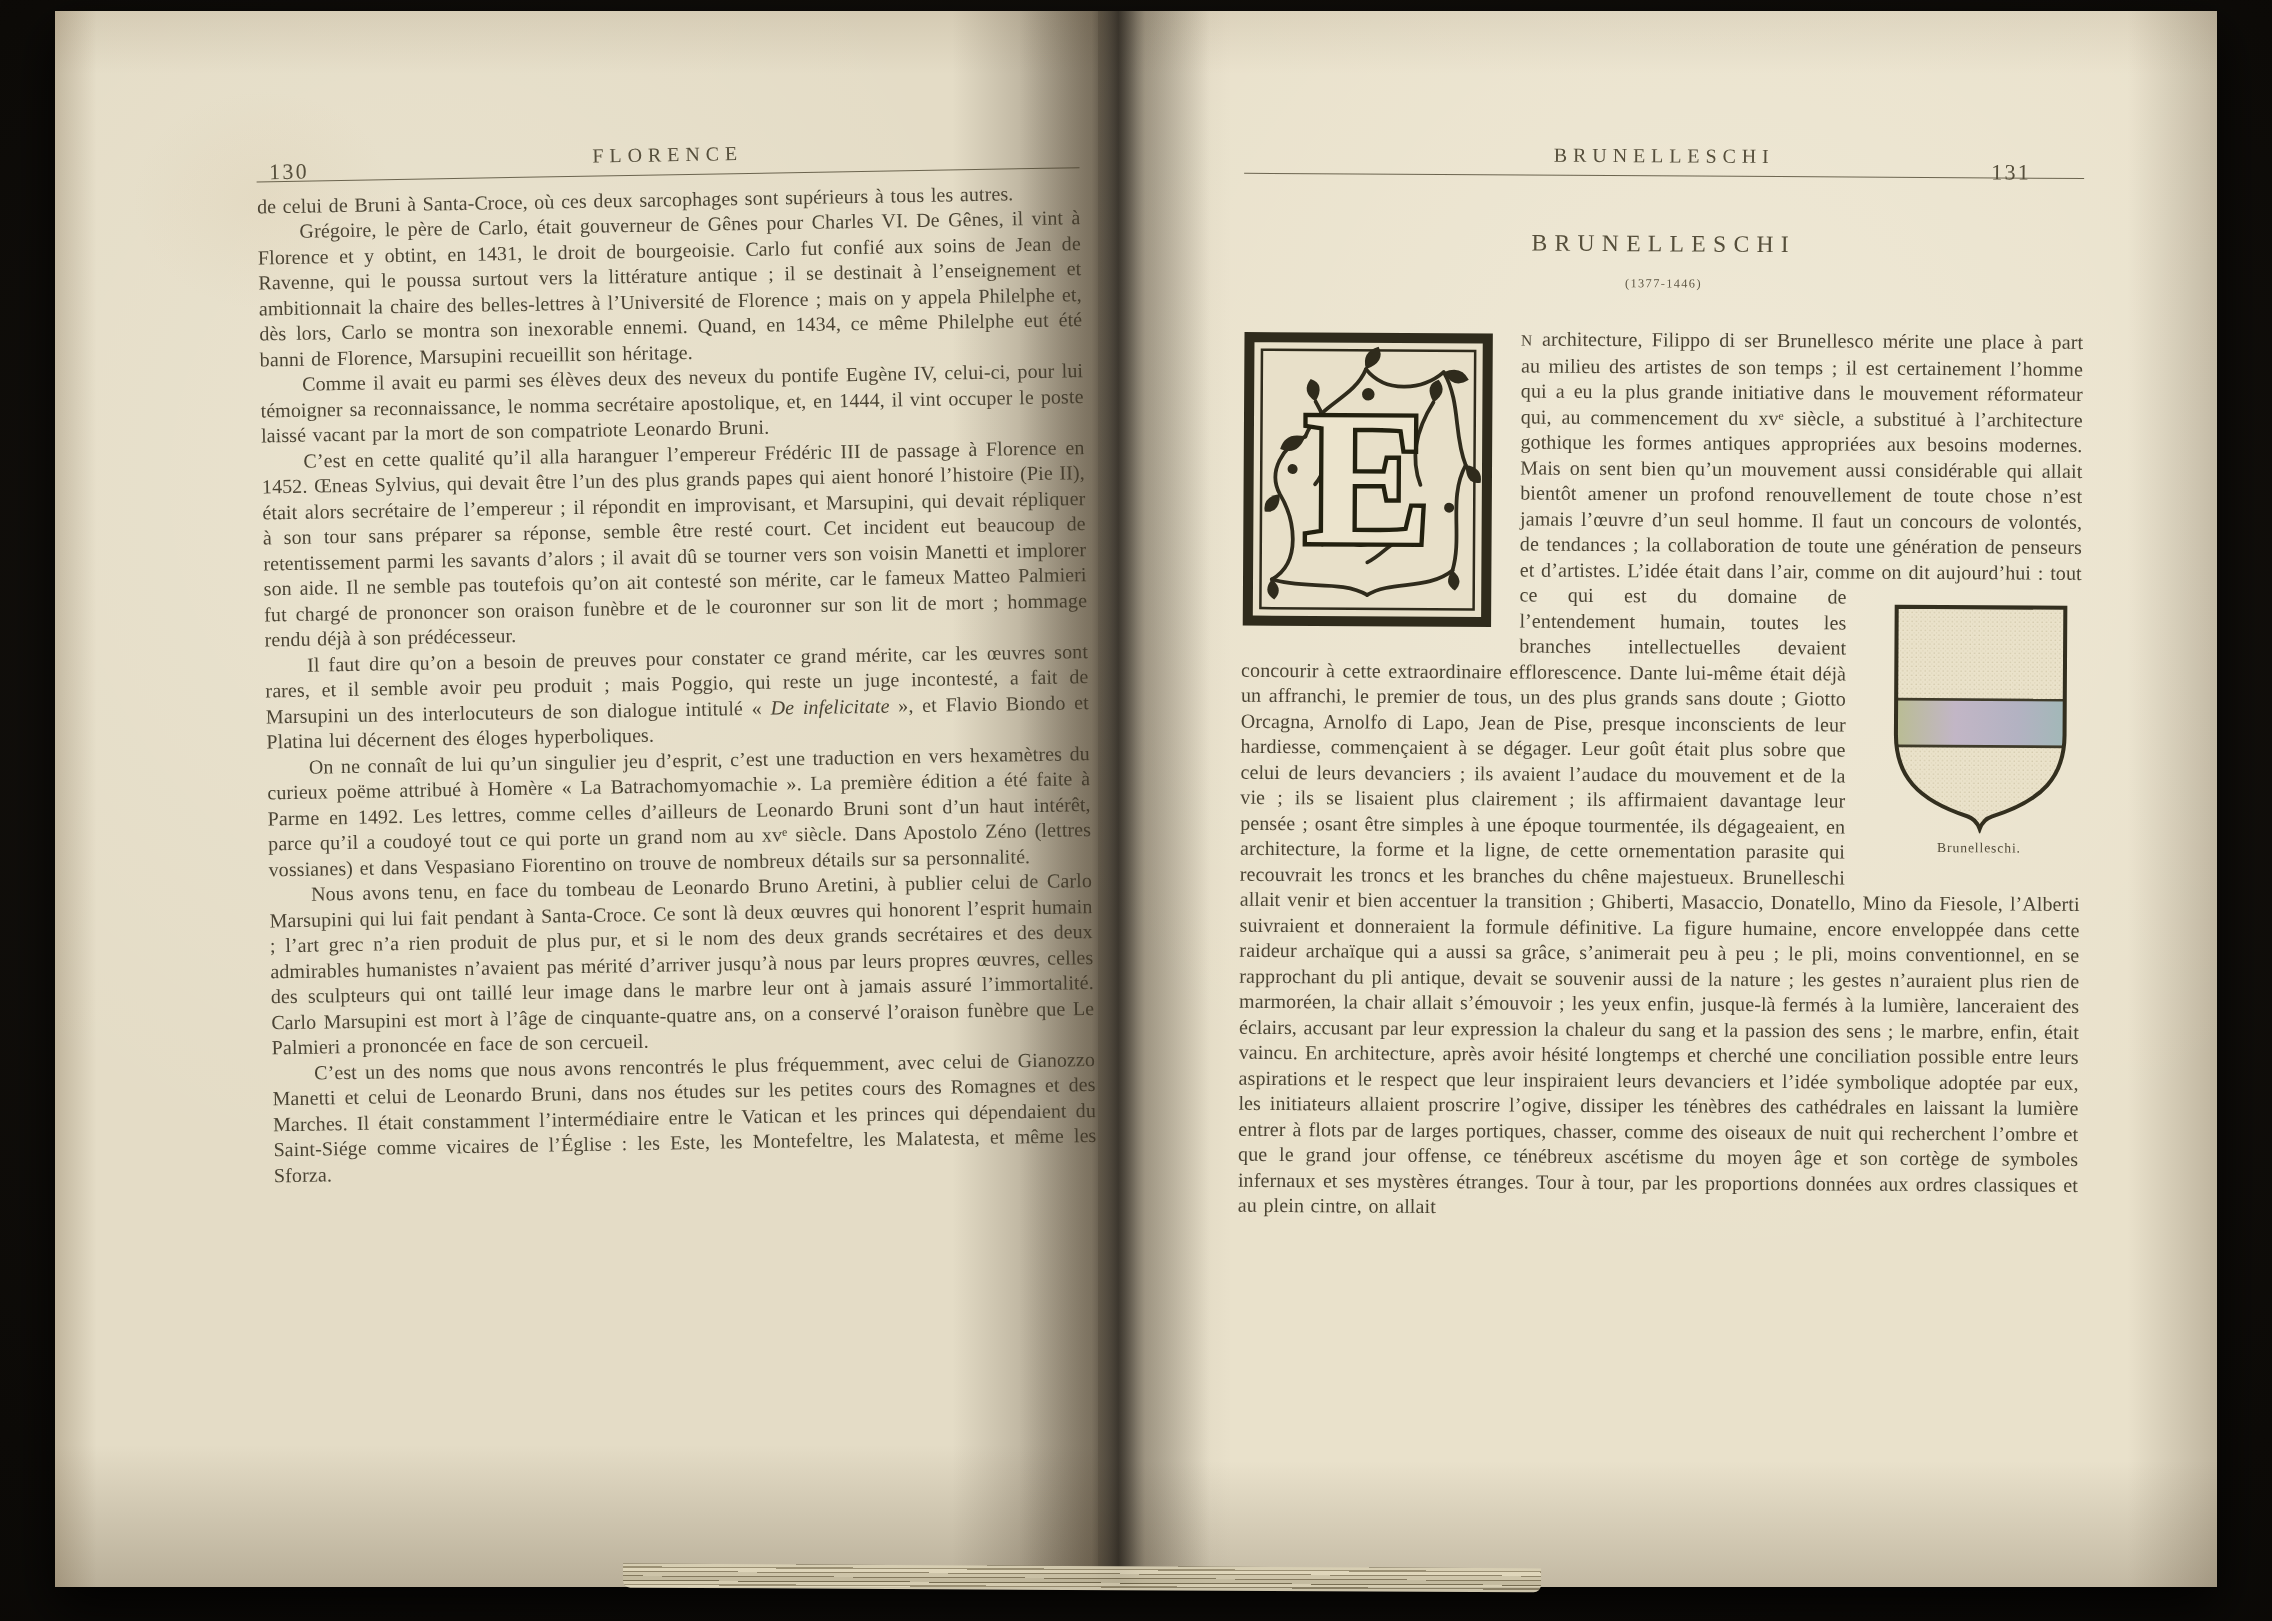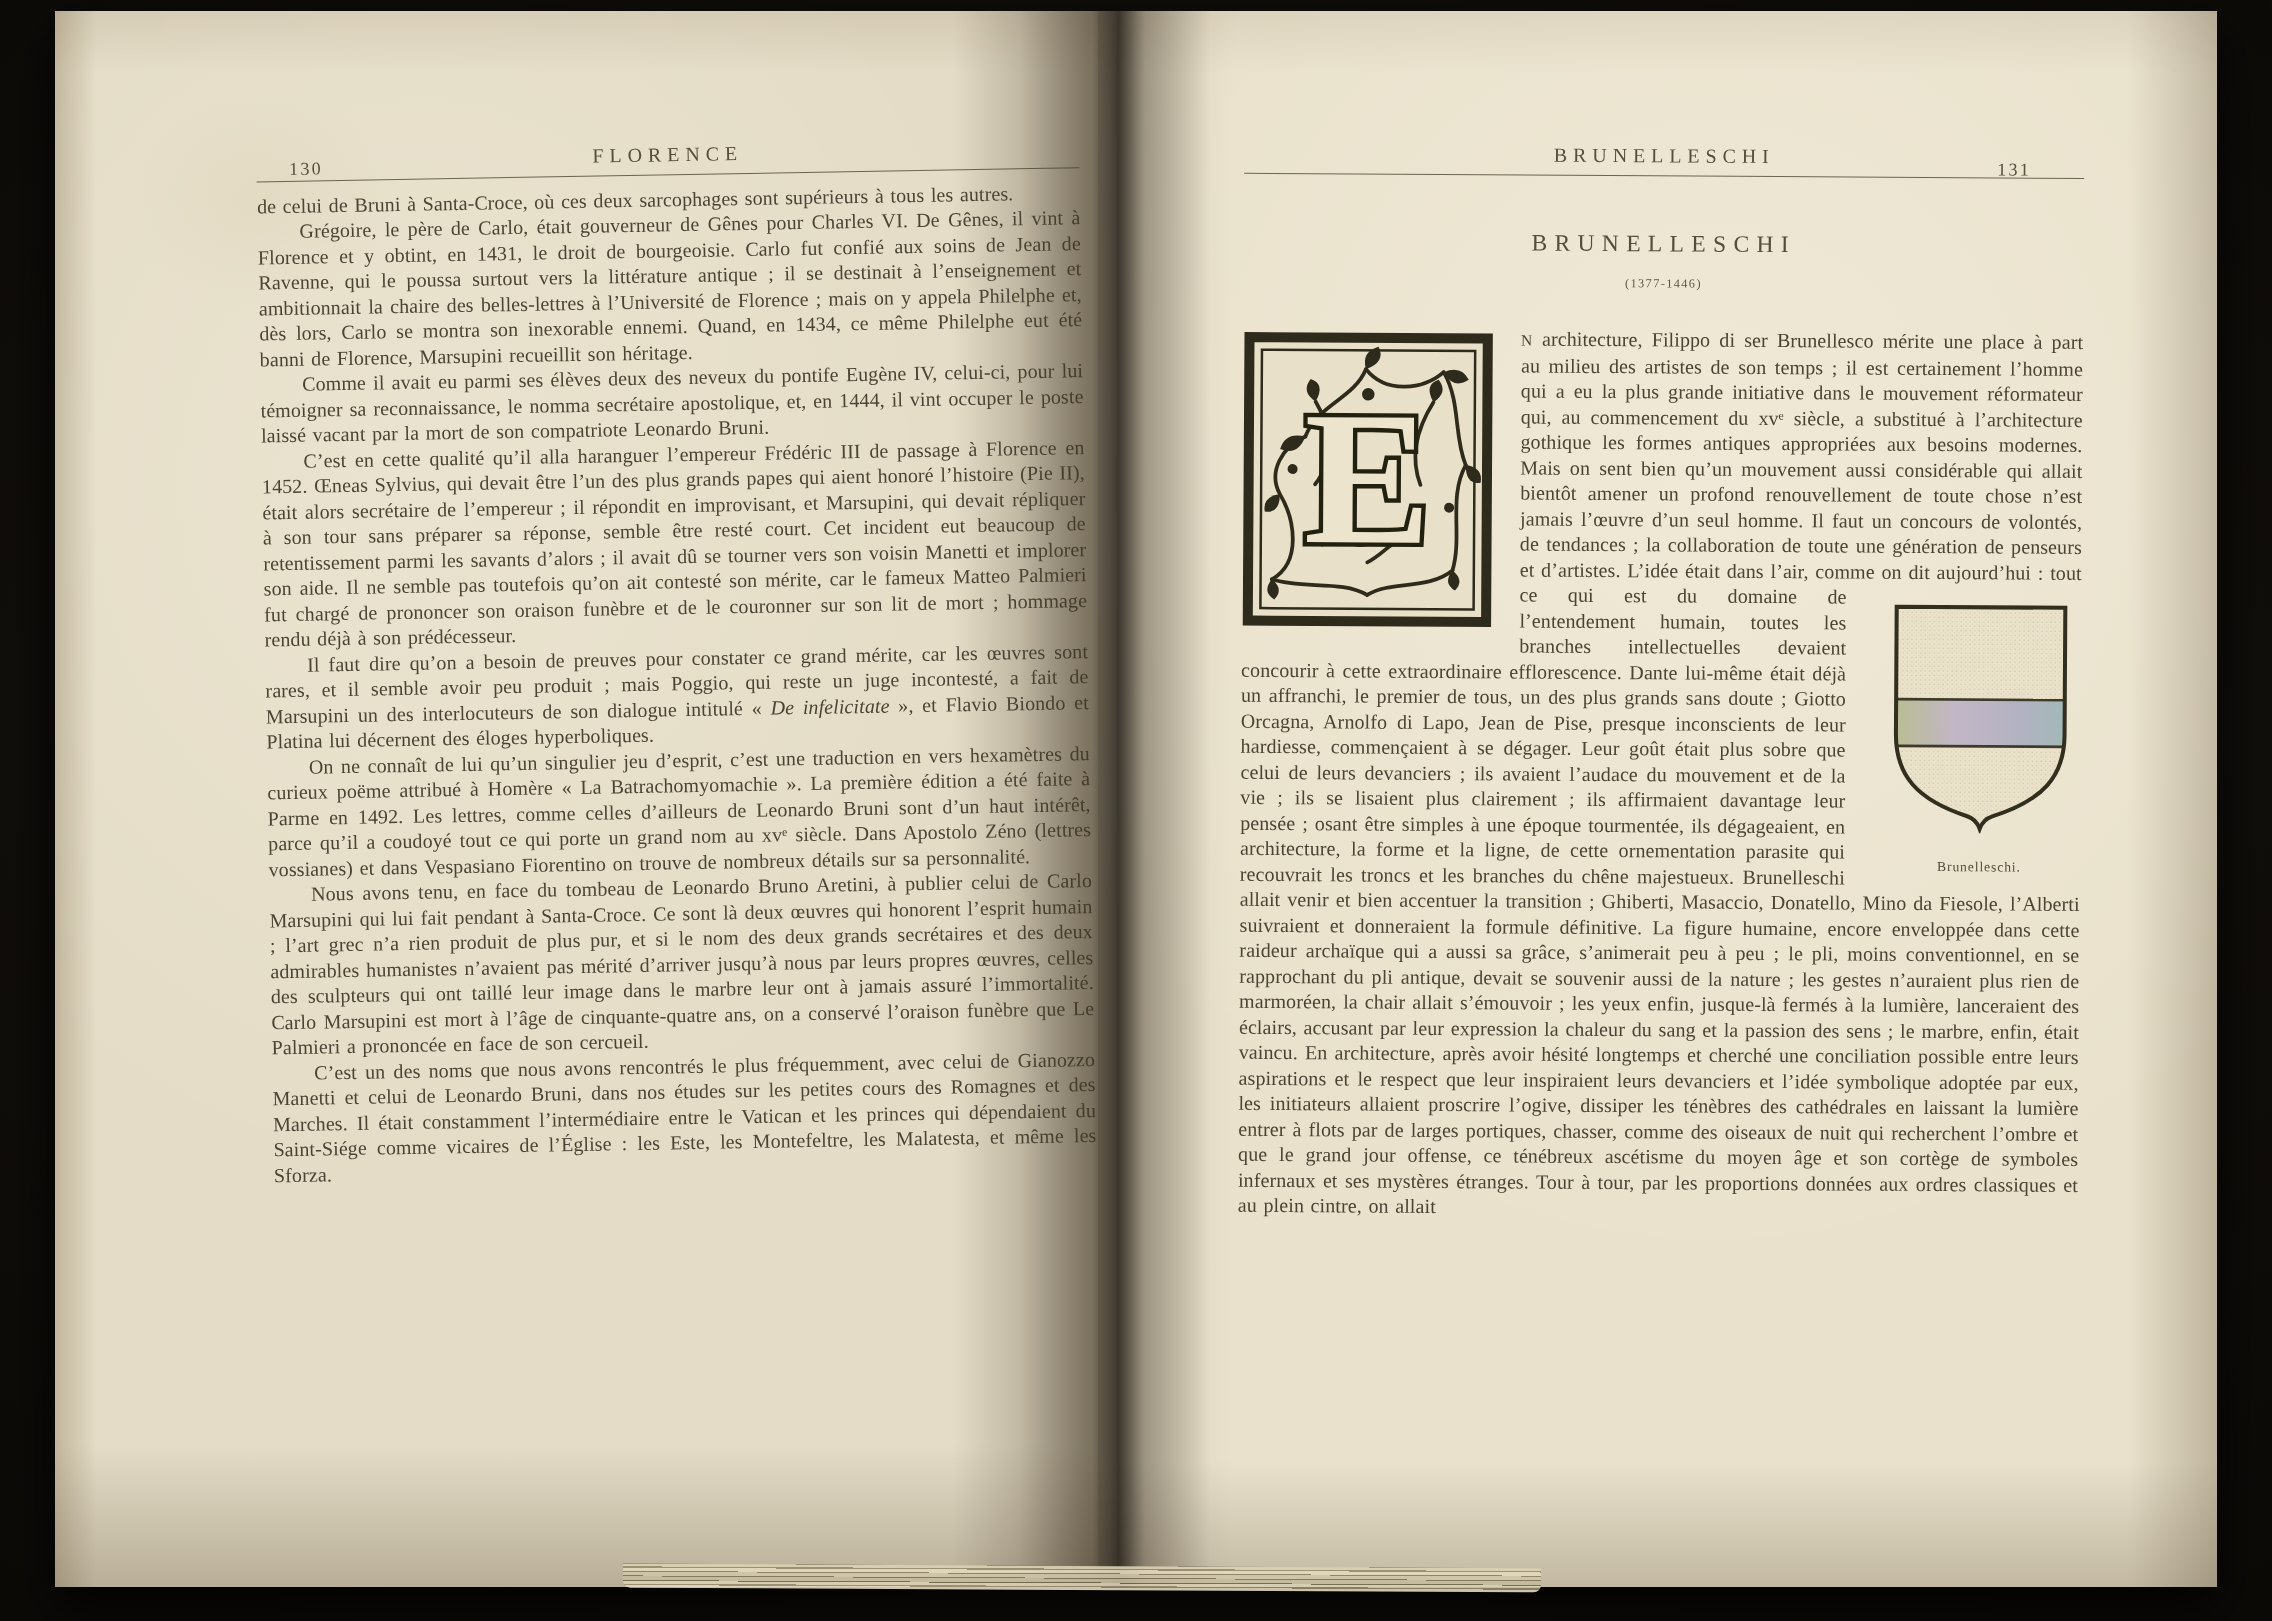--- a/index.html
+++ b/index.html
@@ -43,21 +43,21 @@
   }
   .page-content { position:absolute; inset:0; }
   .page-left  .page-content { transform:rotate(-1.0deg); transform-origin:55% 12%; }
   .page-right .page-content { transform:rotate(0.35deg); transform-origin:45% 12%; }
 
   .col { position:absolute; top:133px; }
   .col-left  { left:202px; width:823px; }
   .col-right { left:146px; width:840px; }
 
   .running-head { position:relative; height:31px; color:#564f3c; }
-  .folio { position:absolute; top:9px; font-size:18px; letter-spacing:2.3px;margin-left:20px; }
+  .folio { position:absolute; top:9px; font-size:22px; letter-spacing:2.3px; }
   .folio-left  { left:12.7px; }
   .folio-right { right:53px; top:12.7px;text-align:right; }
   .running-title { position:absolute; left:0; width:100%; text-align:center; top:0; font-size:20px; letter-spacing:5.9px; }
   .head-rule { margin:0; border:none; border-top:1.5px solid rgba(85,77,56,0.85); }
 
   .body-text {
     margin-top:11.8px; font-size:20px; line-height:25.5px; color:#4b4434;
     text-align:justify; letter-spacing:0.1px; word-spacing:1.5px;
   }
   .body-text p { margin:0; text-indent:42px; }
@@ -67,21 +67,21 @@
   .chapter-head { margin-top:54px; text-align:center; color:#554e3a; }
   .chapter-title { font-size:23.6px; letter-spacing:7.3px; }
   .chapter-dates { margin-top:19px; font-size:12.3px; letter-spacing:1.4px; color:#5d5643; }
   .col-right .body-text { margin-top:36px; }
 
   .initial-figure { float:left; width:251px; height:296px; margin:5.5px 27px 12.7px 0; }
   .initial-svg { width:100%; height:100%; display:block; }
 
   .arms-figure { float:right; width:202px; margin:12.7px 0 9px 33px; text-align:center; }
   .arms-svg { width:195px; height:235px; display:block; margin:0 auto; }
-  .arms-caption { margin-top:21px; font-size:13.6px; letter-spacing:0.9px; color:#544d3b; }
+  .arms-caption { margin-top:2px; font-size:13.6px; letter-spacing:0.9px; color:#544d3b; }
 
   .lead-n { font-size:15.5px; letter-spacing:0.5px; }
 </style>
 </head>
 <body>
 
 <div class="scene">
   <div class="book">
 
     <div class="page page-left">

